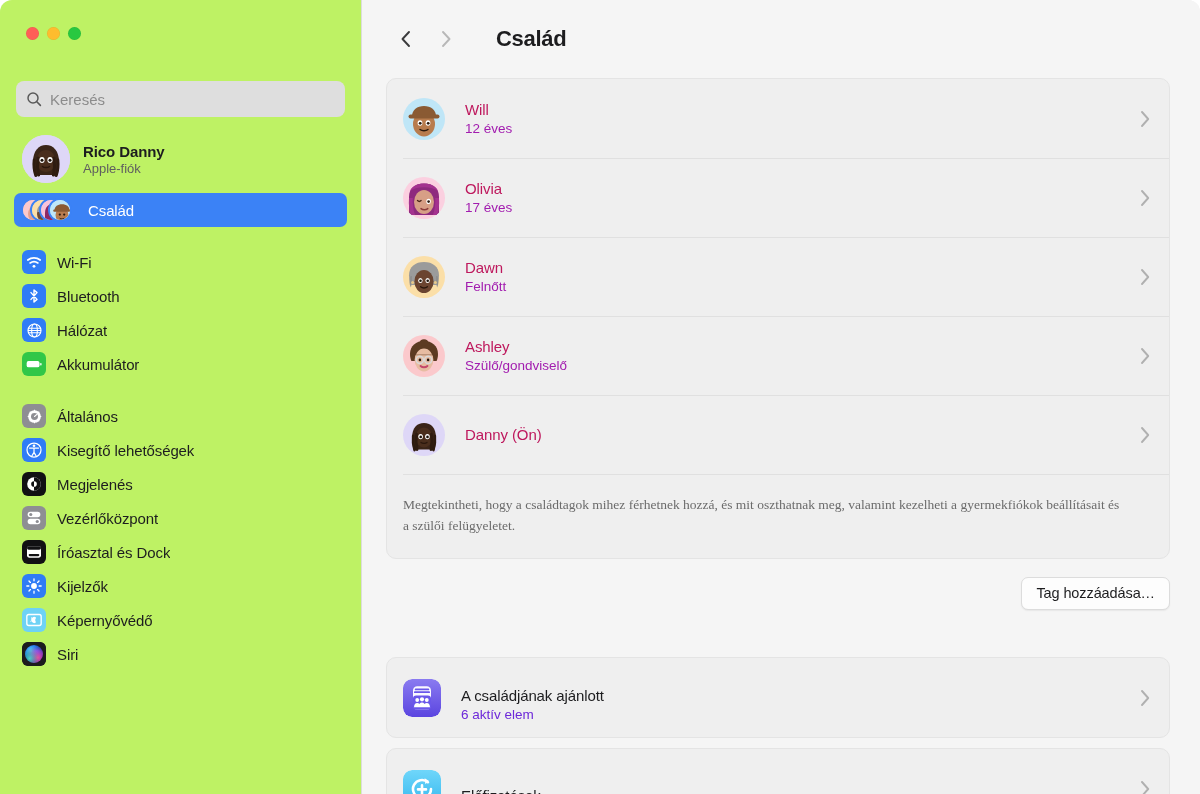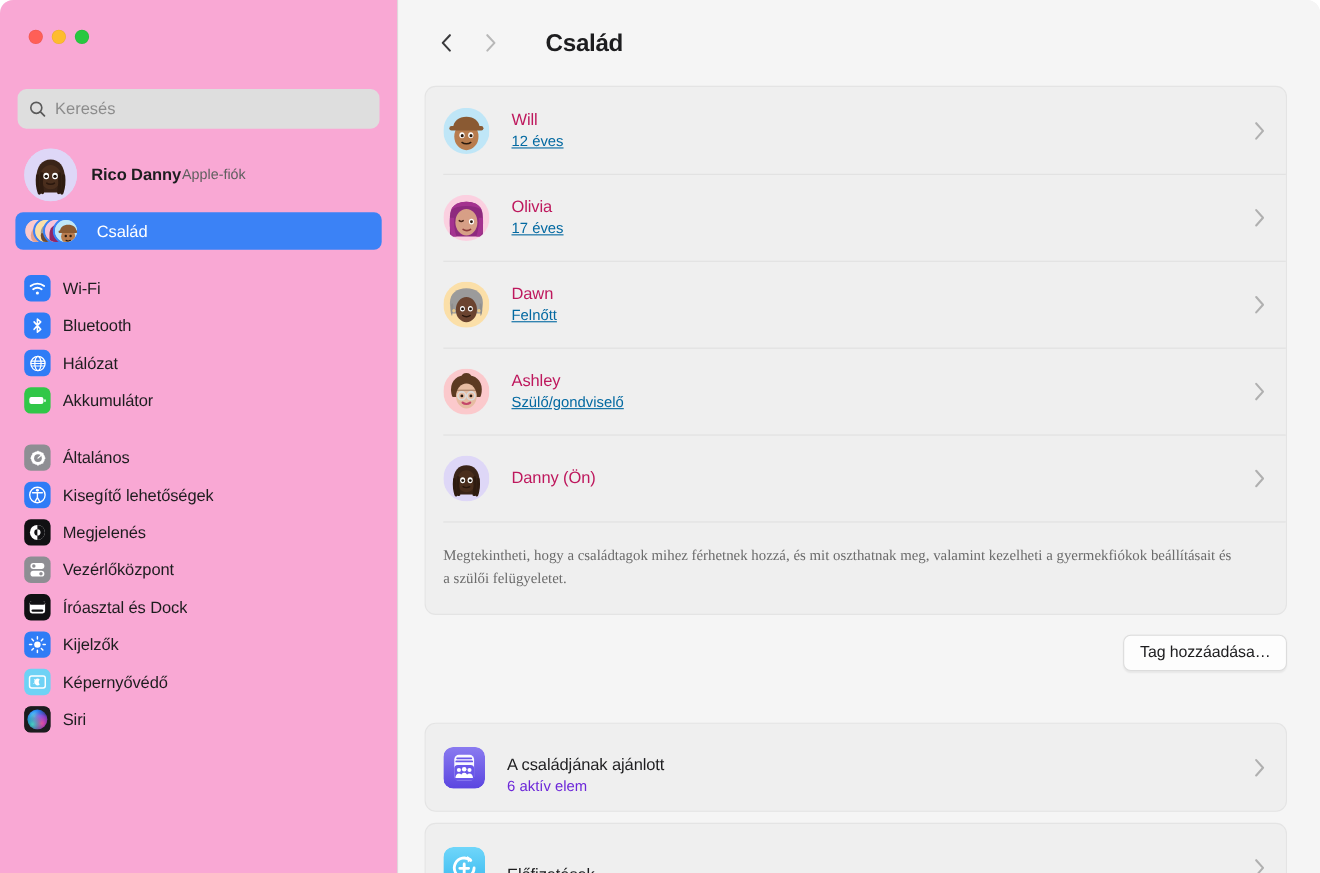--- a/index.html
+++ b/index.html
@@ -21,21 +21,21 @@
     border-radius: 12px 12px 0 0;
     overflow: hidden;
   }
 
   
   .sidebar {
     position: relative;
     width: 362px;
     height: 794px;
     flex: 0 0 362px;
-    background: #f9a8d4;
+    background: #bef264;
     border-right: 1px solid #dcdcdc;
     padding: 0 14px;
     overflow: hidden;
   }
 
   .traffic-lights {
     display: flex;
     gap: 8px;
     padding: 27px 0 0 12px;
     height: 62px;
@@ -76,21 +76,21 @@
     border-radius: 7px;
     cursor: default;
   }
   .account-avatar {
     flex: 0 0 48px; width: 48px; height: 48px;
     border-radius: 50%;
     overflow: hidden;
     background: #ded7f7;
     display: block;
   }
-  .account-text { display: flex; flex-direction: row; gap: 1px; min-width: 0; }
+  .account-text { display: flex; flex-direction: column; gap: 1px; min-width: 0; }
   .account-name {
     font-size: 15px; font-weight: 700; color: #1d1d1f; letter-spacing: -0.1px;
     white-space: nowrap;
   }
   .account-sub { font-size: 13px; color: #5f5f5f; white-space: nowrap; }
 
   
   .nav-list { margin-top: 6px; }
   .nav-group { padding: 0; }
   .nav-gap { height: 18px; }
@@ -186,21 +186,21 @@
     height: 1px; background: #e0e0e0;
   }
   .member-avatar {
     flex: 0 0 42px; width: 42px; height: 42px;
     border-radius: 50%;
     overflow: hidden;
     margin-right: 20px;
   }
   .member-text { flex: 1 1 auto; display: flex; flex-direction: column; gap: 3px; min-width: 0; }
   .member-name { font-size: 15px; color: #be185d; letter-spacing: -0.1px; }
-  .member-role { font-size: 13.5px; color: #0369a1; text-decoration: underline; }
+  .member-role { font-size: 13.5px; color: #a21caf; }
   .row-chevron { flex: 0 0 auto; color: #b0b0b0; display: block; margin-right: 2px; }
 
   .desc-block {
     position: relative;
     padding: 21px 24px 22px 16px;
     font-family: Liberation Serif, serif;
   }
   .desc-text {
     font-size: 13.5px; line-height: 1.52; color: #6b6b6b;
     max-width: 720px;

